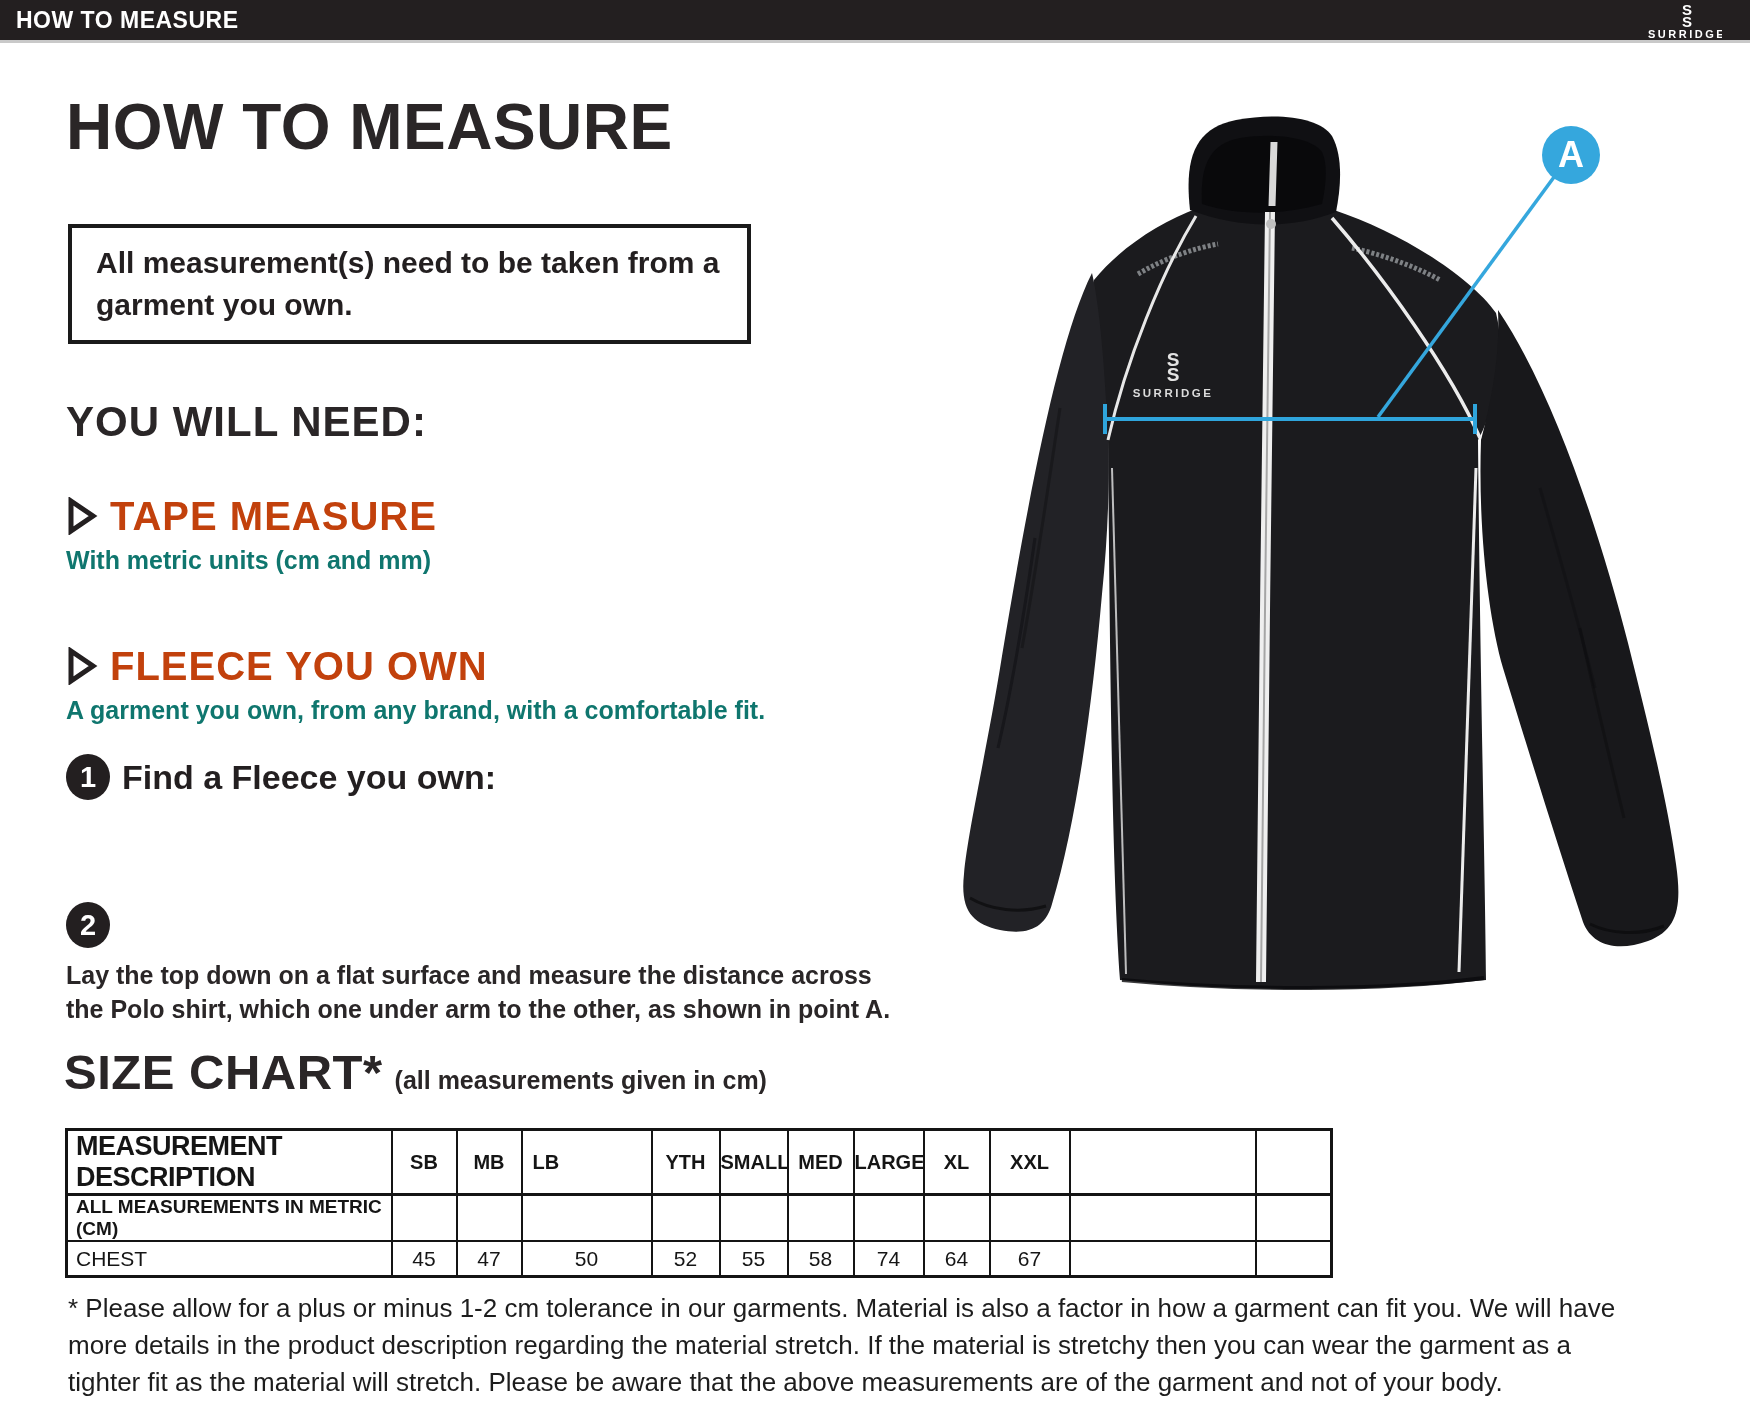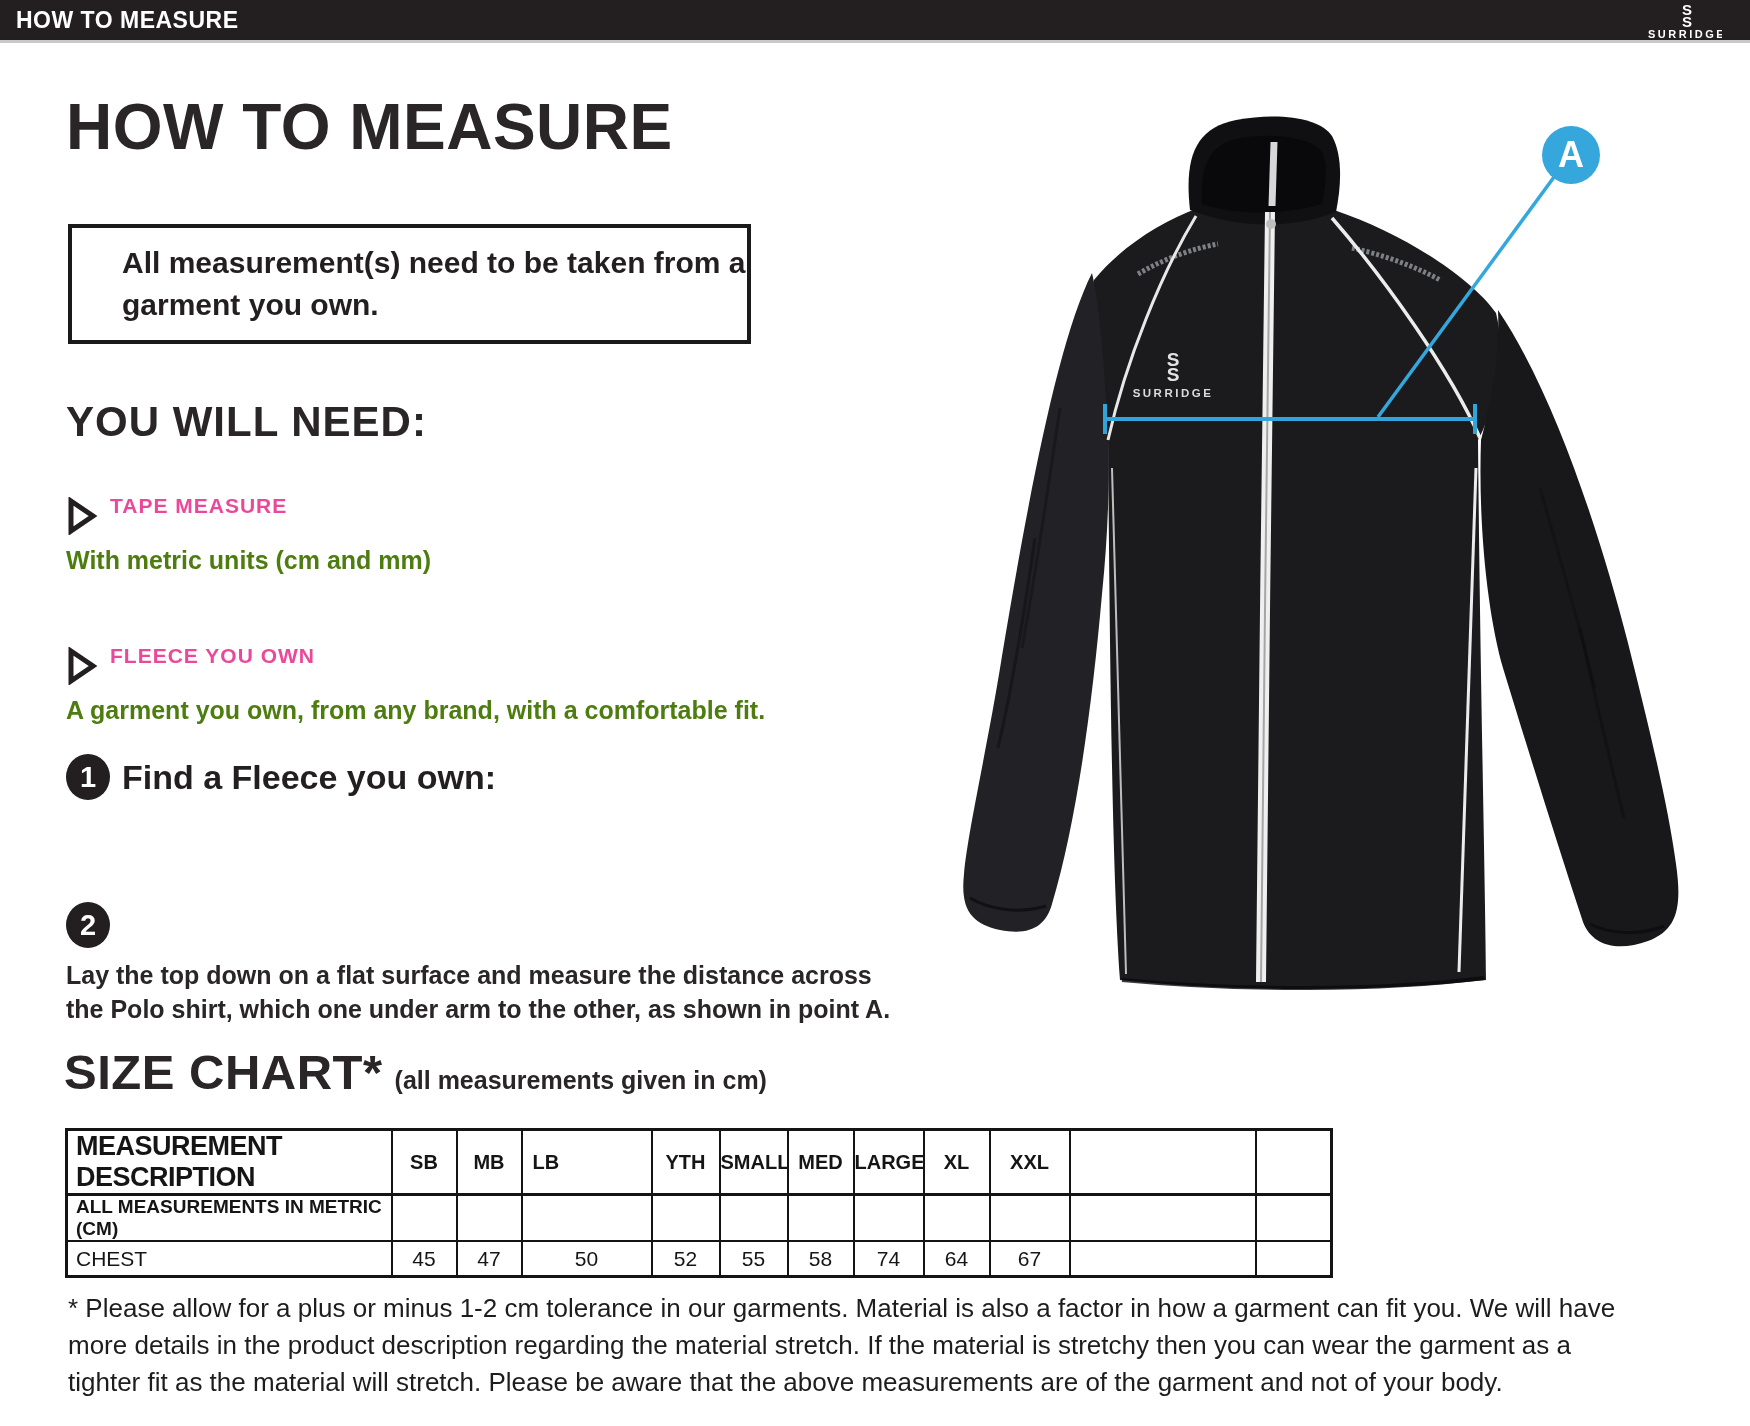--- a/index.html
+++ b/index.html
@@ -17,36 +17,36 @@
     font-size:23px;font-weight:bold;letter-spacing:.5px;color:#ffffff;
   }
   .topbar-brand{position:absolute;right:28px;top:1px;width:130px;height:39px;}
   
   .h1{
     position:absolute;left:66px;top:90px;
     font-size:64px;font-weight:bold;letter-spacing:.5px;color:#2a2627;white-space:nowrap;
   }
   .note-box{
     position:absolute;left:68px;top:224px;width:683px;height:120px;
-    border:4px solid #1a1a1a;box-sizing:border-box;padding-left:26px;
+    border:4px solid #1a1a1a;box-sizing:border-box;
   }
   .note-box .line{
     margin-left:24px;font-size:30px;font-weight:bold;line-height:42px;color:#231f20;white-space:nowrap;
   }
   .note-box .line:first-child{margin-top:14px;}
   .h2{
     position:absolute;left:66px;top:398px;
     font-size:42px;font-weight:bold;letter-spacing:1px;color:#2a2627;white-space:nowrap;
   }
   .need-item{position:absolute;left:66px;white-space:nowrap;}
   .need-item .tri{position:absolute;left:0;top:3px;}
   .need-label{
-    margin-left:44px;font-size:21px;font-weight:bold;letter-spacing:1px;color:#ec4899;
-  }
-  .need-desc{position:absolute;left:66px;font-size:25px;font-weight:bold;color:#4d7c0f;white-space:nowrap;}
+    margin-left:44px;font-size:40px;font-weight:bold;letter-spacing:1px;color:#c2410c;
+  }
+  .need-desc{position:absolute;left:66px;font-size:25px;font-weight:bold;color:#0f766e;white-space:nowrap;}
   .step-badge{
     position:absolute;left:66px;width:44px;height:46px;border-radius:50%;
     background:#231f20;color:#ffffff;font-size:29px;font-weight:bold;
     text-align:center;line-height:46px;
   }
   .step-heading{
     position:absolute;left:122px;font-size:34px;font-weight:bold;color:#231f20;white-space:nowrap;
   }
   .step-body{
     position:absolute;left:66px;font-size:25px;font-weight:bold;line-height:34px;color:#2a2627;white-space:nowrap;

